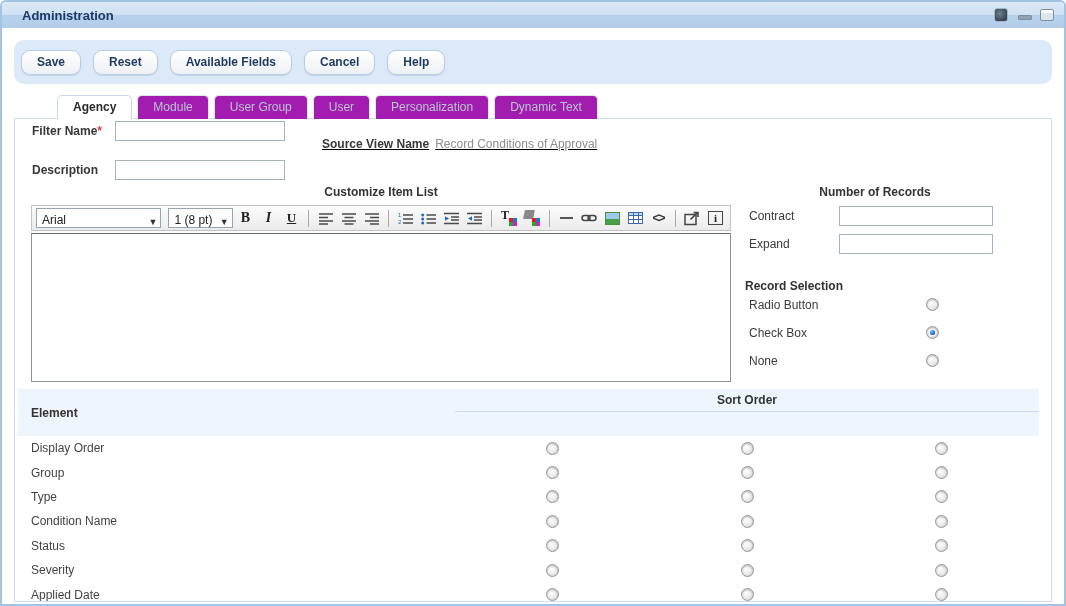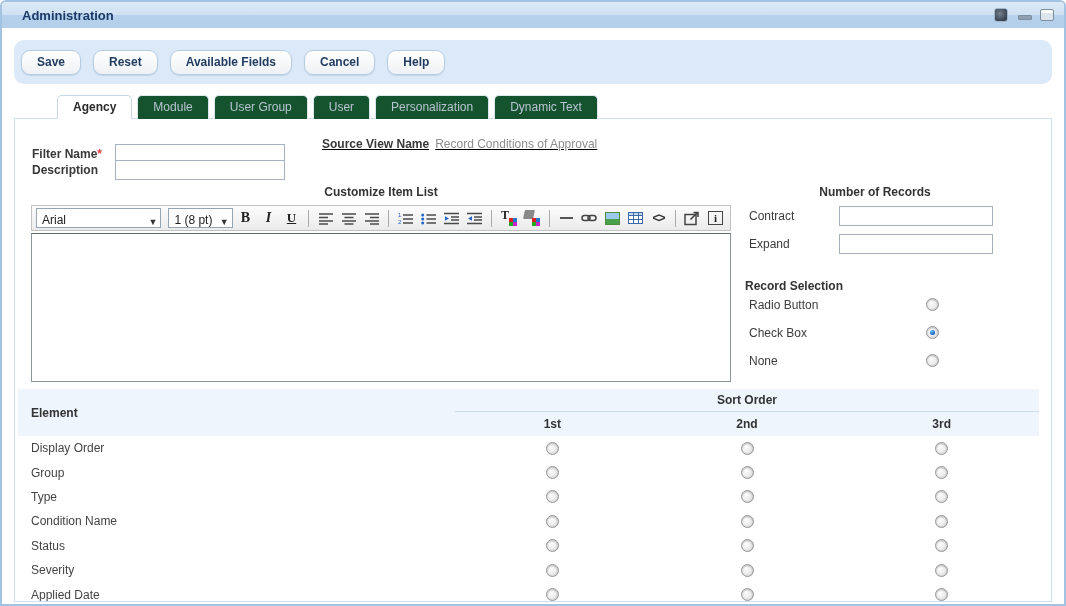--- a/index.html
+++ b/index.html
@@ -21,30 +21,30 @@
 
   
   .btnbar{ height:44px; background:#dbe9f8; border-radius:10px; display:flex; align-items:center; padding:0 7px; }
   .abtn{ height:25px; margin-right:12px; padding:0 15px; border:1px solid #b6cde2; border-radius:9px;
     background:linear-gradient(#ffffff,#eef1f5); font-family:"Liberation Sans",sans-serif; font-size:12px; font-weight:bold;
     color:#1e3a5f; box-shadow:0 1px 1px rgba(60,90,130,.15); cursor:pointer; }
 
   
   .tabs{ display:flex; gap:5px; margin:11px 0 0 43px; position:relative; z-index:2; height:24px; }
   .tab{ padding:0 15px; line-height:22px; font-size:12px; border:1px solid #dde6ef; border-bottom:none;
-    border-radius:5px 5px 0 0; background:#14532d; color:#b9c5d3; cursor:pointer; }
+    border-radius:5px 5px 0 0; background:#a21caf; color:#b9c5d3; cursor:pointer; }
   .tab[data-active="true"]{ background:#fff; border-color:#c6d8e9; font-weight:bold; color:#2b2b2b;
     box-shadow:0 1px 0 #fff; position:relative; top:0; }
 
   
   .panel{ position:relative; margin-top:-1px; border:1px solid #cde0f2; height:484px; background:#fff; overflow:hidden; }
   .flabel{ font-size:12px; font-weight:bold; color:#383838; }
   .req{ color:#e03a3a; font-weight:bold; }
   .tinput{ border:1px solid #a5b2bd; height:20px; width:170px; font-size:12px; padding:0 3px; background:#fff;}
-  .row-filter{ position:absolute; top:25px; left:17px; display:flex; align-items:center; gap:6px;}
+  .row-filter{ position:absolute; top:2px; left:17px; display:flex; align-items:center; gap:6px;}
   .row-desc{ position:absolute; top:41px; left:17px; display:flex; align-items:center; gap:6px;}
   .row-filter .flabel, .row-desc .flabel{ width:77px; }
   .src-view{ position:absolute; top:18px; left:307px; display:flex; align-items:center; gap:6px;text-decoration:underline;}
   .src-val{ font-size:12px; color:#8d8d8d; }
 
   .customize-title{ position:absolute; top:66px; left:16px; width:700px; text-align:center; font-size:12px; font-weight:bold; color:#333; }
 
   
   .editor{ position:absolute; left:16px; top:86px; width:700px; }
   .rtoolbar{ height:26px; border:1px solid #c2c2c2; background:linear-gradient(#fcfcfc,#ebebeb);
@@ -344,25 +344,20 @@
           <span class="rs-label">None</span>
           <span class="radio" data-selected="false"></span>
         </div>
       </div>
 
       <div class="sort-table">
         <div class="thead">
           <div class="el-head">Element</div>
           <div class="sort-cols">
             <div class="sort-title">Sort Order</div>
-            <div class="col-heads">
-              <div class="col-head">1st</div>
-              <div class="col-head">2nd</div>
-              <div class="col-head">3rd</div>
-            </div>
           </div>
         </div>
         <div>
             <div class="trow">
               <div class="row-label">Display Order</div>
               <div class="radio-col">
                 <span class="radio"></span>
               </div>
               <div class="radio-col">
                 <span class="radio"></span>

